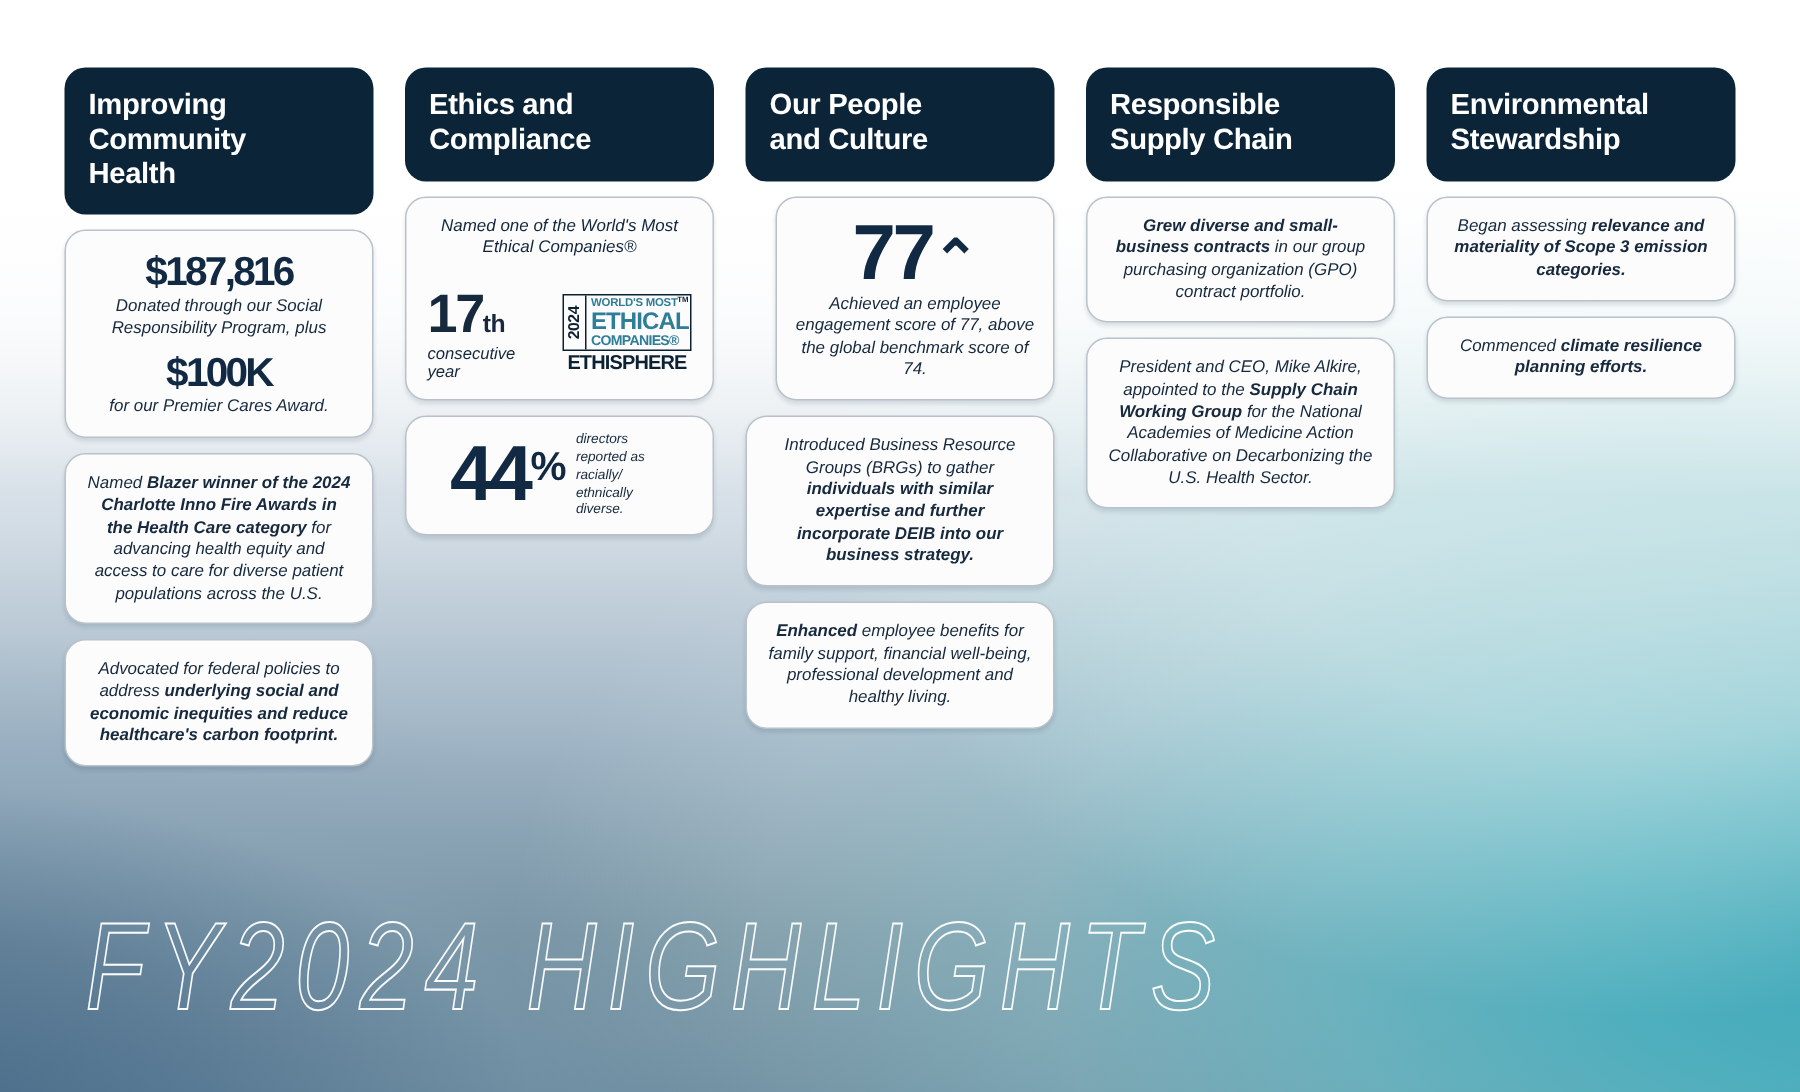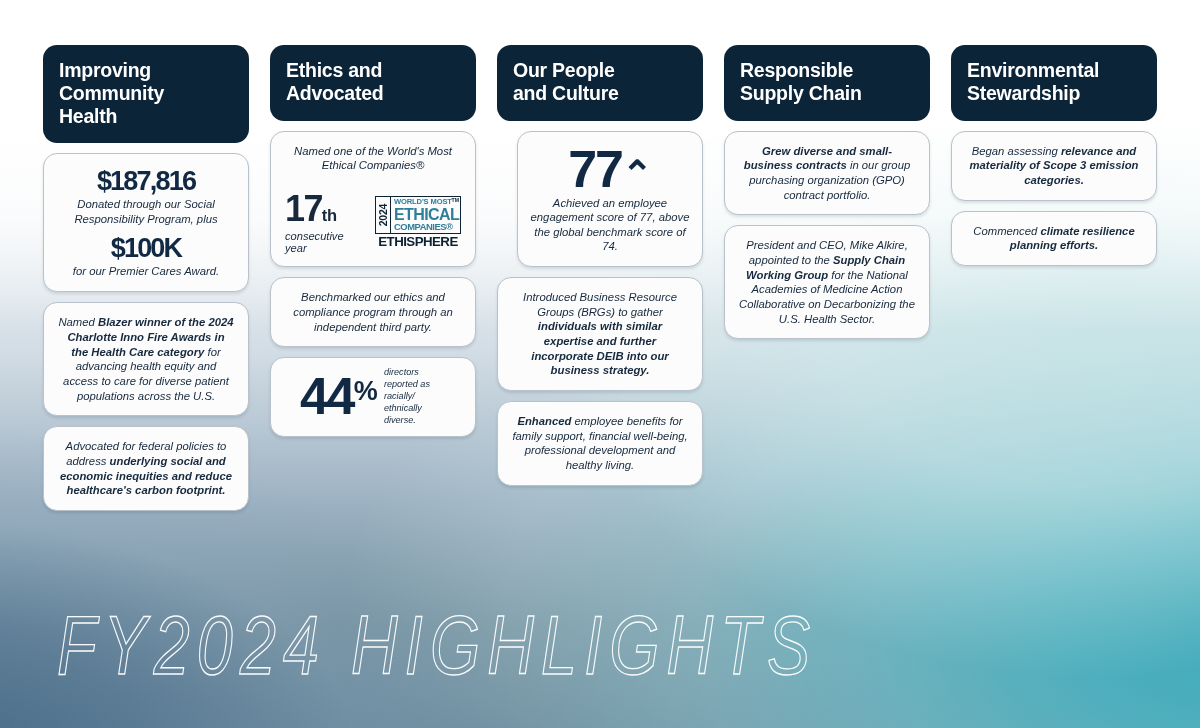--- a/index.html
+++ b/index.html
@@ -329,21 +329,21 @@
         <div class="card">
           <p><span>Named </span><b>Blazer winner of the 2024 Charlotte Inno Fire Awards in the Health Care category</b><span> for advancing health equity and access to care for diverse patient populations across the U.S.</span></p>
         </div>
         <div class="card">
           <p><span>Advocated for federal policies to address </span><b>underlying social and economic inequities and reduce healthcare's carbon footprint.</b></p>
         </div>
       </div>
       <div class="column">
         <div class="col-header">
           <span>Ethics and
-Advocated</span>
+Compliance</span>
         </div>
         <div class="card card-ethics">
           <div class="intro">Named one of the World's Most Ethical Companies®</div>
           <div class="eth-row">
             <div class="eth-left">
               <div class="eth-num">17<sup>th</sup></div>
               <div class="eth-cons">consecutive year</div>
             </div>
             <div class="badge">
               <div class="badge-top">
@@ -354,23 +354,20 @@
                   <div class="bw1">WORLD'S MOST</div>
                   <div class="bw2">ETHICAL</div>
                   <div class="bw3">COMPANIES®</div>
                 </div>
                 <div class="badge-tm">TM</div>
               </div>
               <div class="badge-bot">ETHISPHERE</div>
             </div>
           </div>
         </div>
-        <div class="card">
-          <p><span>Benchmarked our ethics and compliance program through an independent third party.</span></p>
-        </div>
         <div class="card card-44">
           <div class="pct-row">
             <div class="pct-main">44<span class="sym">%</span></div>
             <div class="pct-note">directors reported as racially/ ethnically diverse.</div>
           </div>
         </div>
       </div>
       <div class="column">
         <div class="col-header">
           <span>Our People

